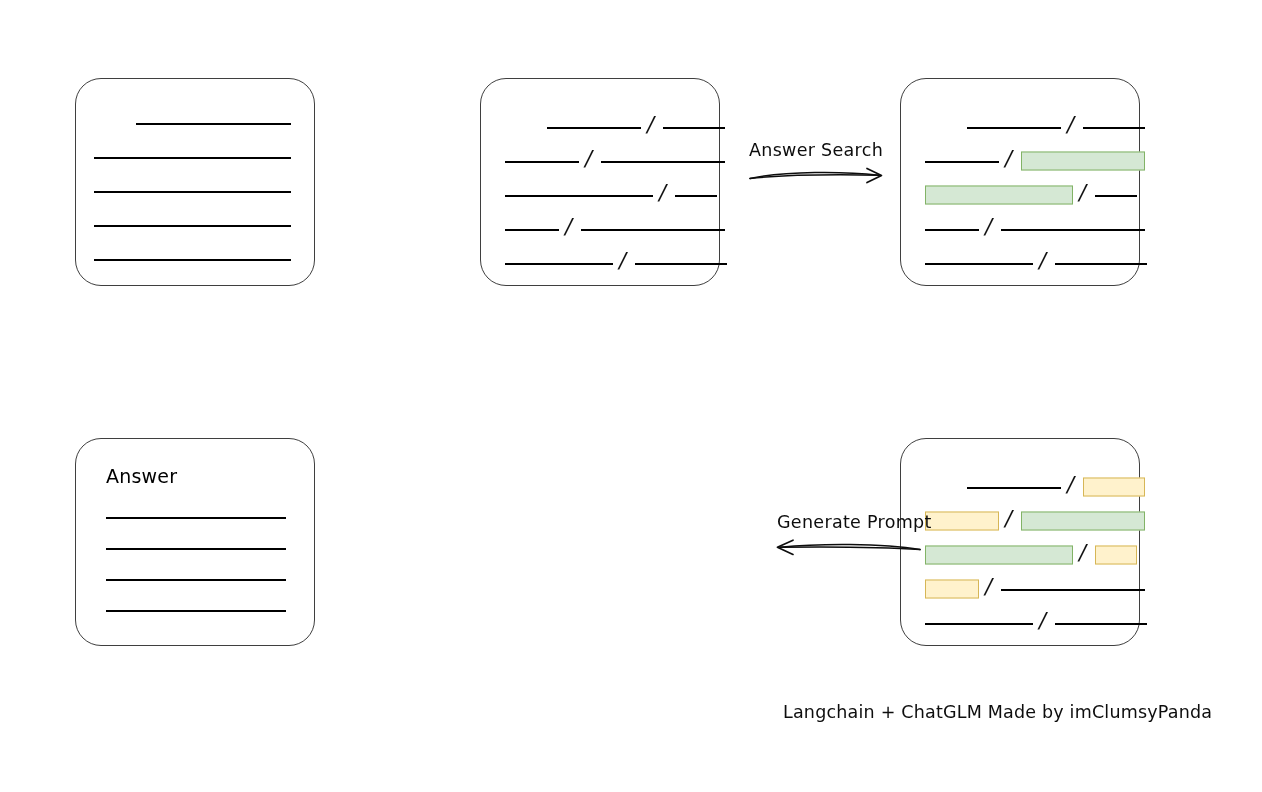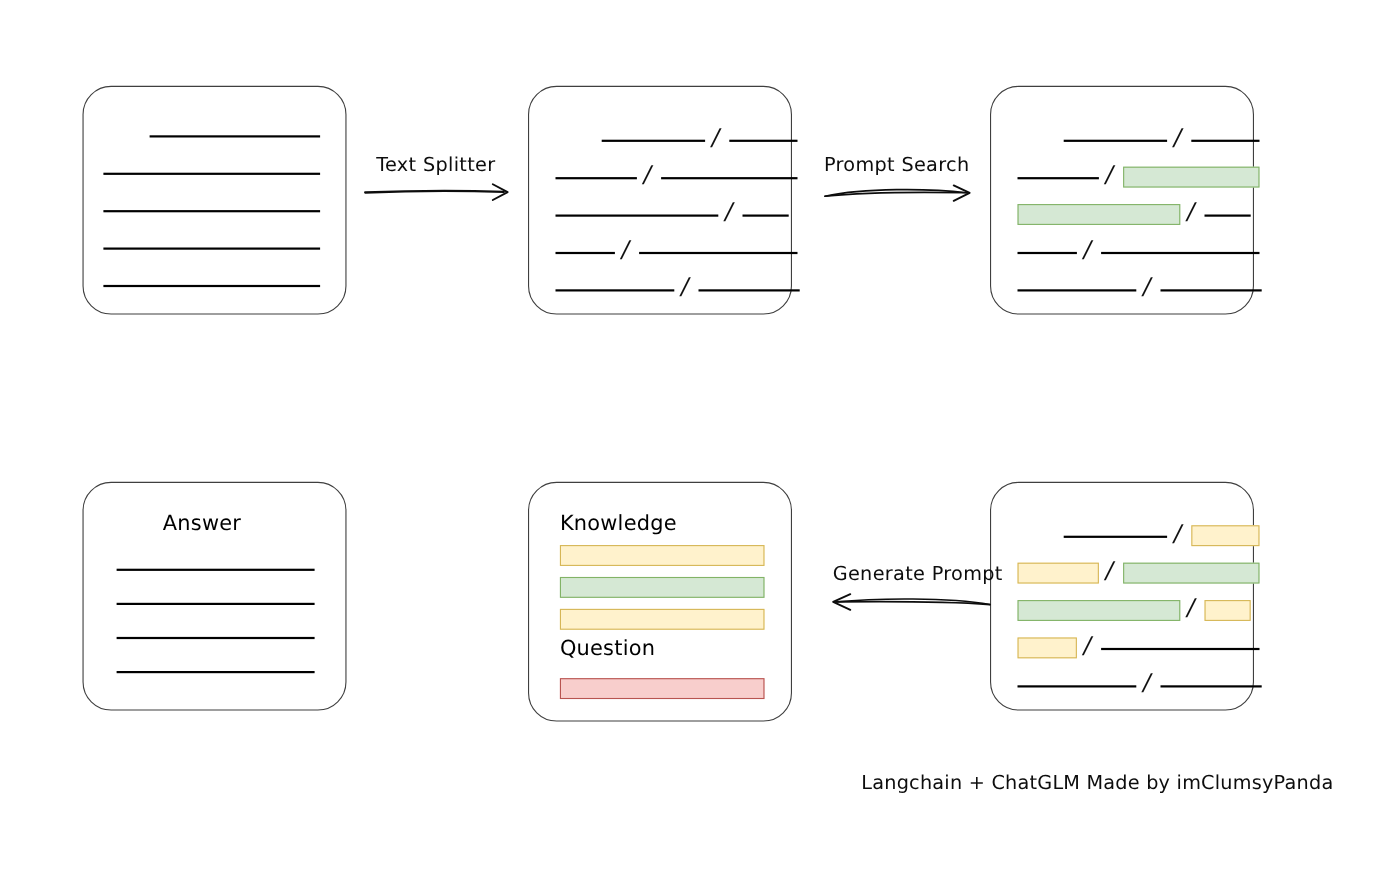--- a/index.html
+++ b/index.html
@@ -106,27 +106,20 @@
   <div class="card" style="left:75px; top:78px; width:240px; height:208px;">
     <div class="card-inner" id="node-source">
         <div class="rule" style="left: 60px; top: 44px; width: 155px;"></div>
         <div class="rule" style="left: 18px; top: 78px; width: 197px;"></div>
         <div class="rule" style="left: 18px; top: 112px; width: 197px;"></div>
         <div class="rule" style="left: 18px; top: 146px; width: 197px;"></div>
         <div class="rule" style="left: 18px; top: 180px; width: 197px;"></div>
       </div>
   </div>
 
-  <div class="arrow-group" style="left:330px; top:140px; width:138px; height:48px;">
-    <span class="arrow-label" style="left:12px; top:0px;">Text Splitter</span>
-    <svg class="arrow-svg" width="138" height="26" viewBox="0 0 138 26" style="left:0px; top:22px;">
-      <path d="M2,13 C40,11.4 94,11.2 128,12.4" stroke="#0d0d0d" stroke-width="2.1" fill="none" stroke-linecap="round"></path>
-      <path d="M118,5.5 L131.5,12.6 L118,19.8" stroke="#0d0d0d" stroke-width="1.7" fill="none" stroke-linejoin="round" stroke-linecap="round"></path>
-    </svg>
-  </div>
 
   <div class="card" style="left:480px; top:78px; width:240px; height:208px;">
     <div class="card-inner" id="node-split">
         <div class="rule" style="left: 66px; top: 48px; width: 94px;"></div>
         <span class="slash" style="left: 166px; top: 46px;">/</span>
         <div class="rule" style="left: 182px; top: 48px; width: 62px;"></div>
         <div class="rule" style="left: 24px; top: 82px; width: 74px;"></div>
         <span class="slash" style="left: 104px; top: 80px;">/</span>
         <div class="rule" style="left: 120px; top: 82px; width: 124px;"></div>
         <div class="rule" style="left: 24px; top: 116px; width: 148px;"></div>
@@ -135,21 +128,21 @@
         <div class="rule" style="left: 24px; top: 150px; width: 54px;"></div>
         <span class="slash" style="left: 84px; top: 148px;">/</span>
         <div class="rule" style="left: 100px; top: 150px; width: 144px;"></div>
         <div class="rule" style="left: 24px; top: 184px; width: 108px;"></div>
         <span class="slash" style="left: 138px; top: 182px;">/</span>
         <div class="rule" style="left: 154px; top: 184px; width: 92px;"></div>
       </div>
   </div>
 
   <div class="arrow-group" style="left:748px; top:140px; width:138px; height:48px;">
-    <span class="arrow-label" style="left:1px; top:0px;">Prompt Search</span>
+    <span class="arrow-label" style="left:1px; top:0px;">Answer Search</span>
     <svg class="arrow-svg" width="138" height="26" viewBox="0 0 138 26" style="left:0px; top:22px;">
       <path d="M2,16.4 C38,8.8 96,9.2 131,13.2" stroke="#0d0d0d" stroke-width="1.5" fill="none" stroke-linecap="round"></path>
       <path d="M2,16.4 C42,12.2 98,12.6 131,13.2" stroke="#0d0d0d" stroke-width="1.5" fill="none" stroke-linecap="round"></path>
       <path d="M119,6.5 L133.5,13.4 L119,20.6" stroke="#0d0d0d" stroke-width="1.7" fill="none" stroke-linejoin="round" stroke-linecap="round"></path>
     </svg>
   </div>
 
   <div class="card" style="left:900px; top:78px; width:240px; height:208px;">
     <div class="card-inner" id="node-matched">
         <div class="rule" style="left: 66px; top: 48px; width: 94px;"></div>
@@ -184,44 +177,34 @@
         <div class="chunk yellow" style="left: 194px; top: 116px; width: 42px; height: 19px;"></div>
         <div class="chunk yellow" style="left: 24px; top: 150px; width: 54px; height: 19px;"></div>
         <span class="slash" style="left: 84px; top: 148px;">/</span>
         <div class="rule" style="left: 100px; top: 150px; width: 144px;"></div>
         <div class="rule" style="left: 24px; top: 184px; width: 108px;"></div>
         <span class="slash" style="left: 138px; top: 182px;">/</span>
         <div class="rule" style="left: 154px; top: 184px; width: 92px;"></div>
       </div>
   </div>
 
-  <div class="arrow-group" style="left:754px; top:512px; width:150px; height:48px;">
+  <div class="arrow-group" style="left:774px; top:512px; width:150px; height:48px;">
     <span class="arrow-label" style="left:3px; top:0px;">Generate Prompt</span>
     <svg class="arrow-svg" width="150" height="26" viewBox="0 0 150 26" style="left:0px; top:22px;">
       <path d="M146,15.6 C108,9.0 44,9.6 6,13.2" stroke="#0d0d0d" stroke-width="1.5" fill="none" stroke-linecap="round"></path>
       <path d="M146,15.6 C104,12.6 44,12.8 6,13.2" stroke="#0d0d0d" stroke-width="1.5" fill="none" stroke-linecap="round"></path>
       <path d="M19,6.2 L3.4,13.2 L19,20.4" stroke="#0d0d0d" stroke-width="1.7" fill="none" stroke-linejoin="round" stroke-linecap="round"></path>
     </svg>
   </div>
 
-  <div class="card" style="left:480px; top:438px; width:240px; height:218px;">
-    <div class="card-inner" id="node-prompt">
-        <div class="card-title" style="left: 28px; top: 26px;">Knowledge</div>
-        <div class="chunk yellow" style="left: 28px; top: 66px; width: 186px; height: 19px;"></div>
-        <div class="chunk green" style="left: 28px; top: 95px; width: 186px; height: 19px;"></div>
-        <div class="chunk yellow" style="left: 28px; top: 124px; width: 186px; height: 19px;"></div>
-        <div class="card-title" style="left: 28px; top: 139px;">Question</div>
-        <div class="chunk red" style="left: 28px; top: 187px; width: 186px; height: 19px;"></div>
-      </div>
-  </div>
 
 
   <div class="card" style="left:75px; top:438px; width:240px; height:208px;">
     <div class="card-inner" id="node-answer">
-        <div class="card-title" style="left: 30px; top: 26px; margin-left: 42px;">Answer</div>
+        <div class="card-title" style="left: 30px; top: 26px;">Answer</div>
         <div class="rule" style="left: 30px; top: 78px; width: 180px;"></div>
         <div class="rule" style="left: 30px; top: 109px; width: 180px;"></div>
         <div class="rule" style="left: 30px; top: 140px; width: 180px;"></div>
         <div class="rule" style="left: 30px; top: 171px; width: 180px;"></div>
       </div>
   </div>
 
   <span class="caption" style="left:783px; top:702px;">Langchain + ChatGLM Made by imClumsyPanda</span>
 
 </div>

